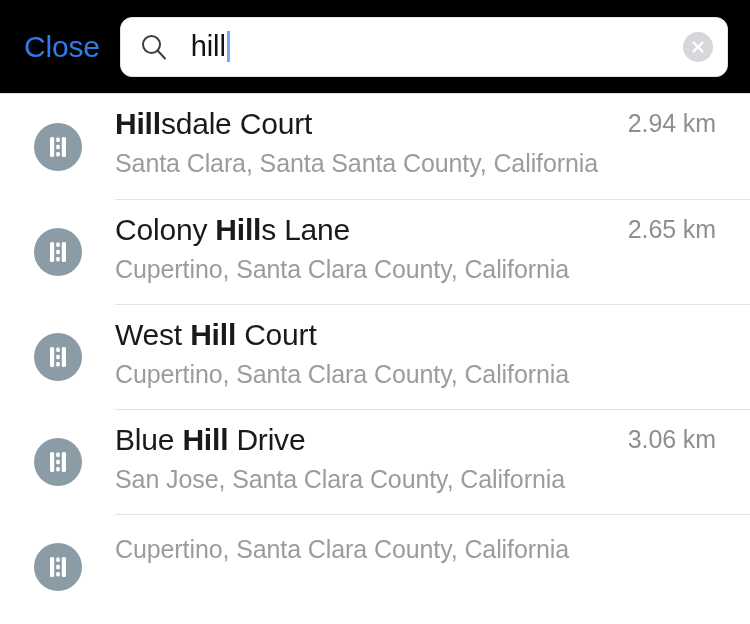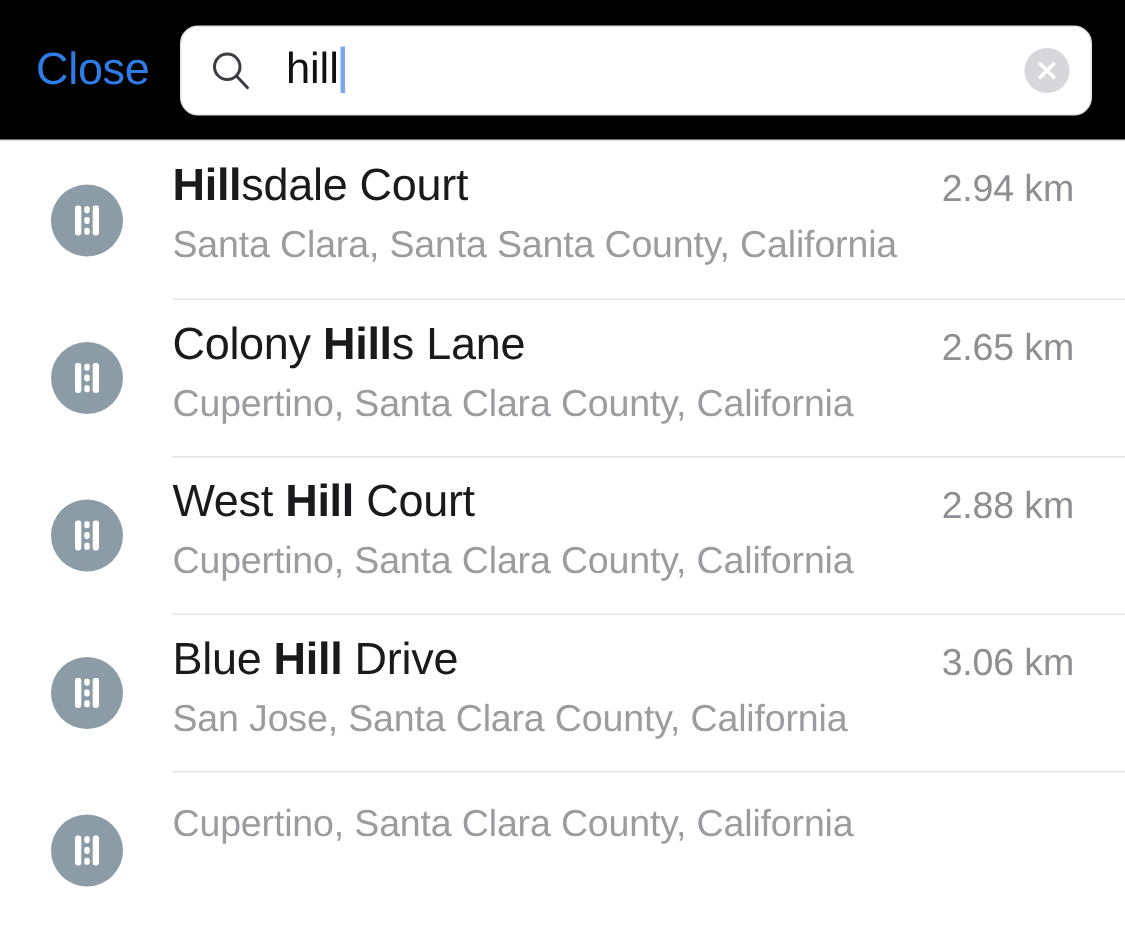--- a/index.html
+++ b/index.html
@@ -124,21 +124,21 @@
     height: 105px;
     box-sizing: border-box;
     padding-top: 12px;
     padding-right: 34px;
     border-top: 1px solid #e3e3e6;
   }
   .result-row:first-child .row-body { border-top: none; }
 
   .row-line-1 {
     display: flex;
-    align-items: flex-end;
+    align-items: center;
     justify-content: space-between;
   }
   .row-title {
     font-size: 30px;
     color: #1a1a1c;
     line-height: 1.18;
     letter-spacing: -0.2px;
     white-space: nowrap;
     overflow: hidden;
     text-overflow: ellipsis;
@@ -247,21 +247,20 @@
           <rect x="27.8" y="14" width="4.2" height="20" rx="1.6" fill="#ffffff"></rect>
           <rect x="22.2" y="14.5" width="3.6" height="4.6" rx="1.4" fill="#ffffff"></rect>
           <rect x="22.2" y="21.7" width="3.6" height="4.6" rx="1.4" fill="#ffffff"></rect>
           <rect x="22.2" y="28.9" width="3.6" height="4.6" rx="1.4" fill="#ffffff"></rect>
         </svg>
       </span>
     </div>
     <div class="row-body">
       <div class="row-line-1">
         <div class="row-title"><span>West </span><b>Hill</b><span> Court</span></div>
-        <div class="row-distance">2.88 km</div>
       </div>
       <div class="row-subtitle">Cupertino, Santa Clara County, California</div>
     </div>
   </div>
 
   <div class="result-row">
     <div class="row-icon-cell">
       <span class="road-icon">
         <svg viewBox="0 0 48 48" width="48" height="48" aria-hidden="true">
           <rect x="16" y="14" width="4.2" height="20" rx="1.6" fill="#ffffff"></rect>

